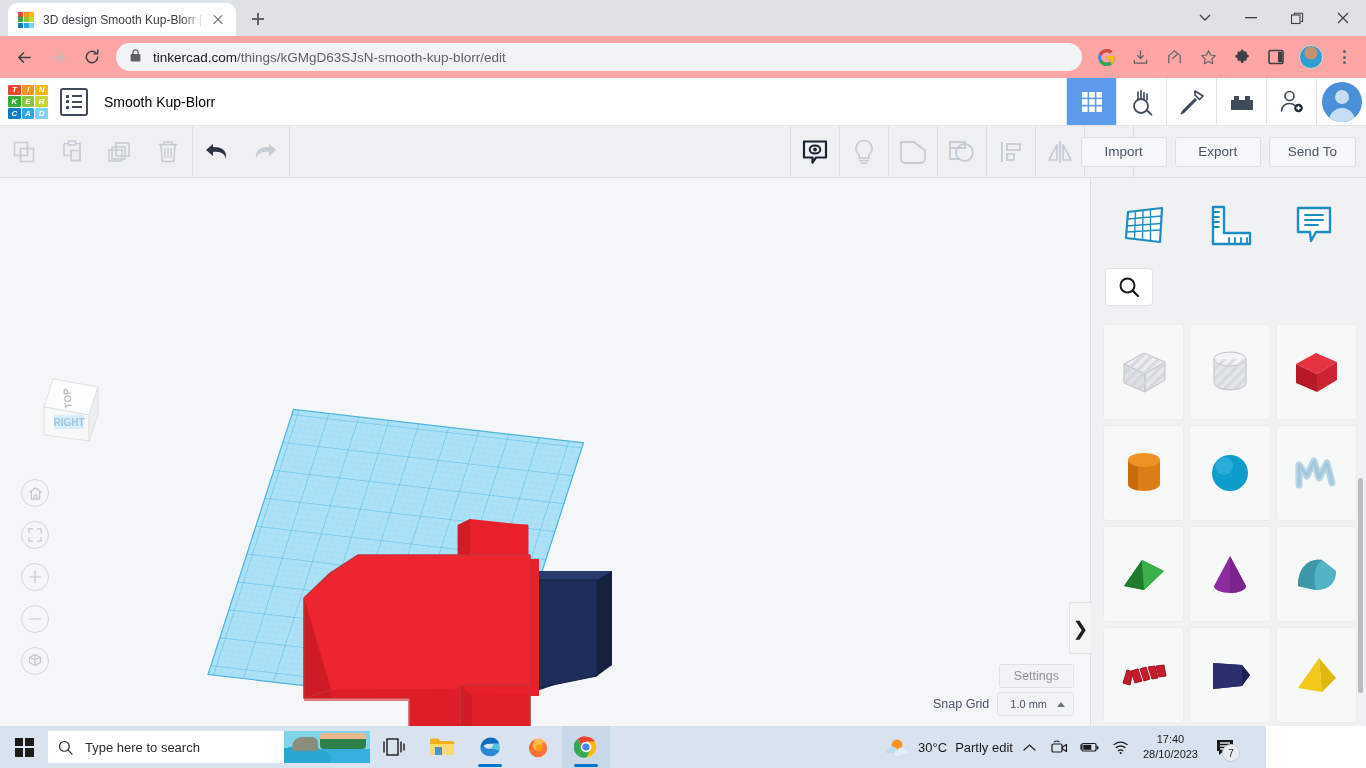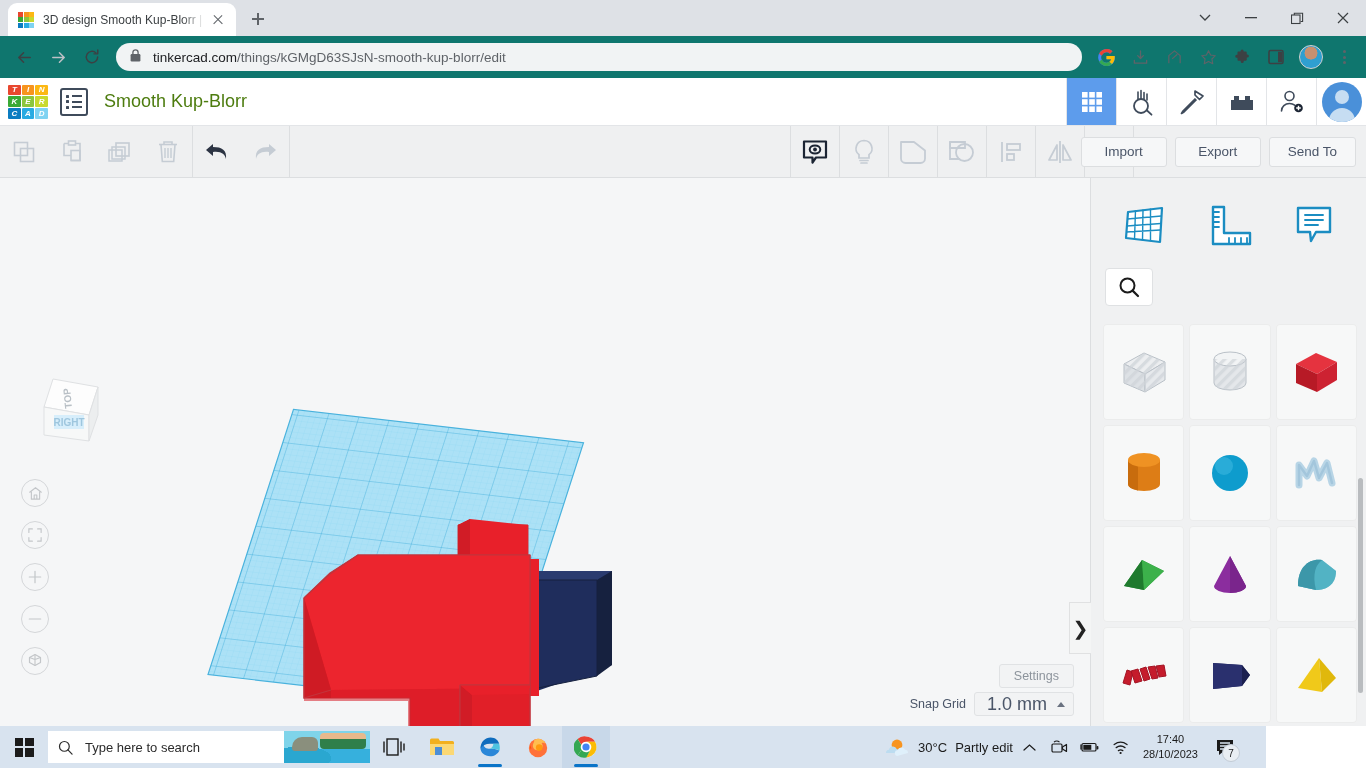--- a/index.html
+++ b/index.html
@@ -52,21 +52,21 @@
   .newtab:before { left: 8px; top: 13.2px; width: 12px; height: 1.6px; }
   .newtab:after  { left: 13.2px; top: 8px; width: 1.6px; height: 12px; }
   .wincontrols {
     position: absolute; right: 0; top: 0; height: 36px; display: flex; align-items: center;
   }
   .wc { width: 46px; height: 32px; display:flex; align-items:center; justify-content:center; cursor:pointer; }
   .wc svg { display:block; }
 
   
   .omnibox-row {
-    height: 42px; background: #0f766e; display: flex; align-items: center;
+    height: 42px; background: #fca5a5; display: flex; align-items: center;
     padding: 0 8px; gap: 2px;
   }
   .navbtn {
     width: 32px; height: 32px; border-radius: 50%; display: flex;
     align-items: center; justify-content: center; cursor: pointer; flex: none;
   }
   .omnibox {
     flex: 1; height: 28px; background: #f1f3f4; border-radius: 14px;
     display: flex; align-items: center; padding: 0 14px; margin: 0 6px;
     min-width: 0;
@@ -103,21 +103,21 @@
     border-radius: 1px;
   }
   .hdr-listicon {
     width: 28px; height: 28px; border: 2px solid #3f4b5b; border-radius: 3px;
     display:flex; flex-direction:column; justify-content:center; gap:2.5px;
     padding: 0 4px; flex: none; cursor: pointer;
   }
   .hdr-listicon span { display:flex; align-items:center; gap:3px; }
   .hdr-listicon em { width:3px; height:3px; background:#3f4b5b; display:block; border-radius:0.5px;}
   .hdr-listicon b { flex:1; height:2px; background:#3f4b5b; display:block;}
-  .tc-title { font-size: 18px; color: #4d7c0f; margin-left: 16px; }
+  .tc-title { font-size: 14px; color: #000000; margin-left: 16px; }
   .hdr-right { position: absolute; right: 0; top: 0; height: 47px; display: flex; }
   .hdr-btn {
     width: 50px; height: 47px; display:flex; align-items:center; justify-content:center;
     border-left: 1px solid #e3e5e8; cursor: pointer;
   }
   .hdr-btn.active { background: #5d9cec; }
   .hdr-avatar {
     width: 50px; height:47px; display:flex; align-items:center; justify-content:center;
     background:#fff; border-left: 1px solid #e3e5e8; cursor:pointer;
   }
@@ -170,21 +170,21 @@
   }
   .settings-btn {
     height: 24px; padding: 0 14px; border: 1px solid #e0e2e4; background: #f2f3f4;
     border-radius: 3px; font-size: 12.5px; color: #8d949c; cursor:pointer;
     display:flex; align-items:center;
   }
   .snaprow { display:flex; align-items:center; gap: 8px; }
   .snaplabel { font-size: 12.5px; color: #4a5568; }
   .snapsel {
     height: 24px; padding: 0 8px 0 12px; border: 1px solid #e0e2e4; background: #f2f3f4;
-    border-radius: 3px; font-size: 18px; color: #4a5568; cursor:pointer;
+    border-radius: 3px; font-size: 11px; color: #4a5568; cursor:pointer;
     display:flex; align-items:center; gap: 10px; min-width: 76px;
   }
   .caret-up { width:0;height:0;border-left:4px solid transparent;border-right:4px solid transparent;border-bottom:5px solid #6a7280; }
 
   
   .panel {
     width: 276px; background: #f0f1f2; border-left: 1px solid #dcdee0;
     position: relative;
   }
   .panel-tabs { display:flex; justify-content: space-around; padding: 22px 10px 16px; }

